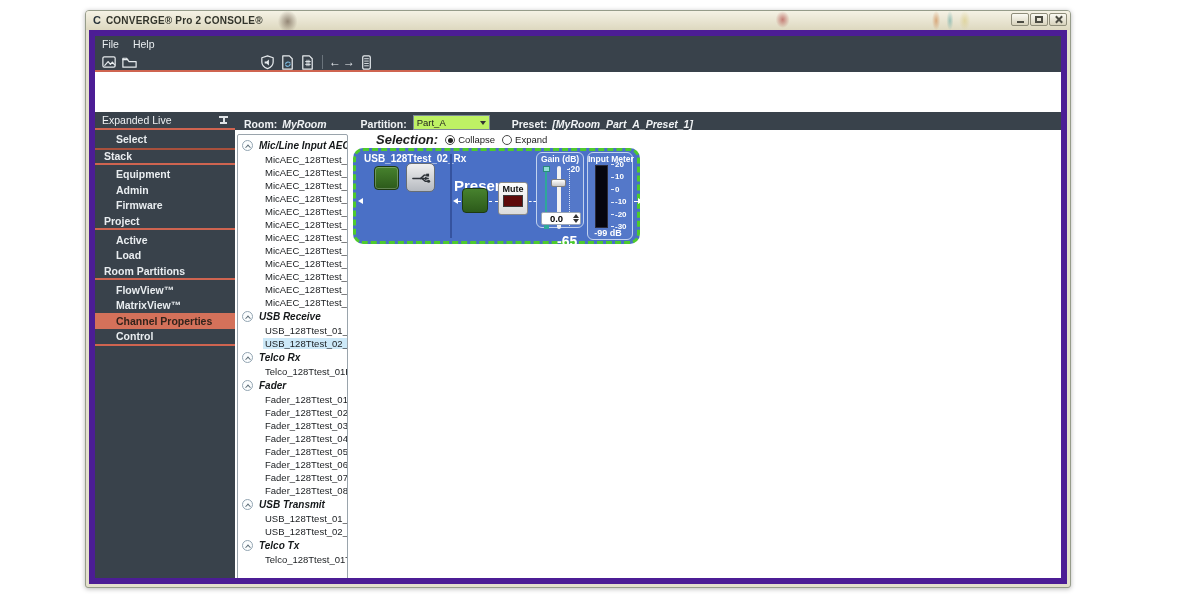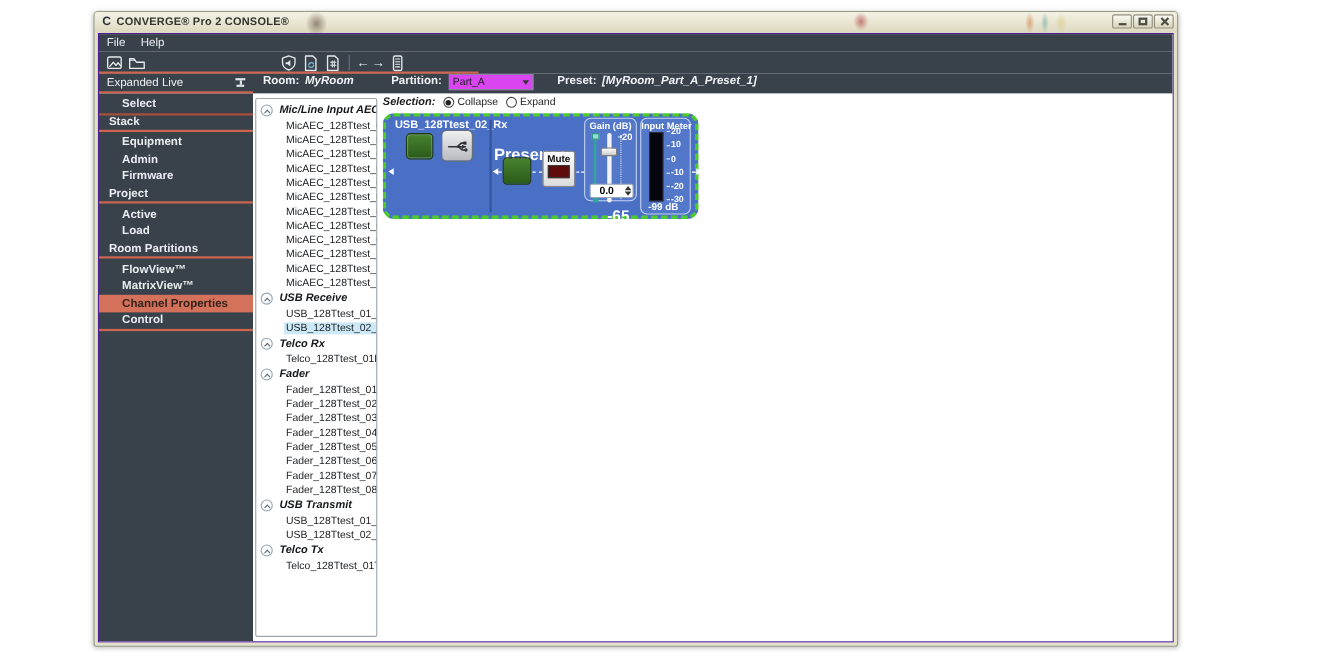--- a/index.html
+++ b/index.html
@@ -27,44 +27,44 @@
   .winbtns{display:flex;gap:1px;align-self:flex-start;margin-top:2px;}
   .wbtn{width:18px;height:13px;border:1px solid #8f8d7a;border-radius:2px;
     background:linear-gradient(#fbfaf3,#d8d3bc);display:flex;align-items:center;justify-content:center;cursor:pointer;}
   .g-min{width:7px;height:2px;background:#4c4c43;margin-top:5px;}
   .g-max{width:8px;height:7px;border:2px solid #4c4c43;}
   .g-close{width:9px;height:9px;position:relative;}
   .g-close::before,.g-close::after{content:"";position:absolute;left:4px;top:0;width:2px;height:9px;background:#4c4c43;}
   .g-close::before{transform:rotate(45deg);} .g-close::after{transform:rotate(-45deg);}
   
   .app-frame{position:absolute;left:3px;top:19px;right:3px;bottom:3px;background:#ffffff;
-    border:1px solid #4c1d95;display:flex;flex-direction:column;overflow:hidden;}
+    border:6px solid #4c1d95;display:flex;flex-direction:column;overflow:hidden;}
   .menubar{height:16px;background:var(--dark);display:flex;align-items:center;padding-left:7px;gap:14px;}
   .menu-item{font-size:10.5px;color:#e9edf0;cursor:pointer;}
   .toolbar{height:20px;background:var(--dark);display:flex;align-items:center;padding-left:4px;position:relative;}
   .toolbar::after{content:"";position:absolute;left:0;bottom:0;width:345px;height:2px;background:var(--salmon);}
   .tb-icon{width:20px;height:20px;display:flex;align-items:center;justify-content:center;cursor:pointer;}
   .tb-gap{width:118px;}
   .tb-sep{width:1px;height:14px;background:#6a737b;margin:0 5px;}
   .tb-arrow{font-size:12px;font-weight:bold;color:#e8ecef;width:14px;text-align:center;cursor:pointer;}
   
-  .headerbar{height:18px;background:var(--dark);display:flex;align-items:flex-start;}
+  .headerbar{height:18px;background:var(--dark);display:flex;align-items:flex-end;margin-top:40px;}
   .mode-cell{width:140px;height:18px;display:flex;align-items:center;justify-content:space-between;
     padding:0 7px;border-bottom:2px solid var(--salmon);cursor:pointer;}
   .mode-label{font-size:10.5px;color:#eef1f3;}
   .ibeam{position:relative;width:9px;height:8px;}
   .ibeam i{position:absolute;background:#dfe3e6;}
   .ibeam i:nth-child(1){left:0;top:0;width:9px;height:2px;}
   .ibeam i:nth-child(2){left:3.5px;top:2px;width:2px;height:4px;}
   .ibeam i:nth-child(3){left:1px;top:6px;width:7px;height:2px;}
   .hlabel{font-size:10.5px;font-weight:bold;color:#f0f3f5;}
   .hvalue{font-size:10.5px;font-weight:bold;font-style:italic;color:#f0f3f5;}
   .room-l{margin-left:9px;} .room-v{margin-left:5px;}
   .part-l{margin-left:34px;}
-  .select{width:77px;height:15px;background:#d946ef;border:1px solid #7d8b98;margin-left:6px;
+  .select{width:77px;height:15px;background:#bef264;border:1px solid #7d8b98;margin-left:6px;
     display:flex;align-items:center;justify-content:space-between;padding:0 3px;cursor:pointer;}
   .select span{font-size:9.5px;color:#1c1c1c;}
   .caret{width:0;height:0;border-left:3.5px solid transparent;border-right:3.5px solid transparent;border-top:4px solid #333;}
   .preset-l{margin-left:22px;} .preset-v{margin-left:5px;}
   
   .app-body{flex:1;display:flex;overflow:hidden;}
   .sidebar{width:140px;background:var(--dark);padding-top:1px;}
   .sb-row{height:15.5px;display:flex;align-items:center;cursor:pointer;}
   .sb-row .sb-label{font-size:10.5px;font-weight:bold;color:#e9edf0;}
   .sb-row.item .sb-label{padding-left:21px;}
@@ -85,21 +85,21 @@
   .tree-row.item .tree-label{font-size:9.5px;color:#1a1d20;}
   .tree-label{flex:1;white-space:nowrap;padding:0 2px;}
   .tree-row.selected .tree-label{background:#cde9f8;}
   .chev{width:11px;height:11px;min-width:11px;border:1px solid #93a5b2;border-radius:50%;background:#fbfdfe;
     display:inline-flex;align-items:center;justify-content:center;margin-right:4px;cursor:pointer;}
   .chev i{width:4px;height:4px;border-left:1.4px solid #5a6a75;border-top:1.4px solid #5a6a75;
     transform:rotate(45deg) translate(1px,1px);}
   .tree-row.item .chev{visibility:hidden;}
   
   .selection-bar{position:absolute;left:118px;top:2px;display:flex;align-items:center;gap:7px;}
-  .sel-label{font-size:10px;font-weight:bold;font-style:italic;color:#1d1d1d;}
+  .sel-label{font-size:13px;font-weight:bold;font-style:italic;color:#1d1d1d;margin-left:23px;}
   .radio{display:flex;align-items:flex-end;gap:3px;cursor:pointer;}
   .radio .circle{width:10px;height:10px;border:1px solid #4a4a4a;border-radius:50%;background:#fff;
     display:flex;align-items:center;justify-content:center;}
   .radio.checked .circle::after{content:"";width:5px;height:5px;border-radius:50%;background:#222;}
   .radio .rlabel{font-size:9.5px;color:#222;}
   
   .channel-block{position:absolute;left:118px;top:18px;width:287px;height:96px;background:var(--blue);
     border:3px dashed #4ecb2c;border-radius:10px;}
   .cb{position:absolute;}
   .cb-title{left:8px;top:2px;font-size:10px;font-weight:bold;color:#fff;}

